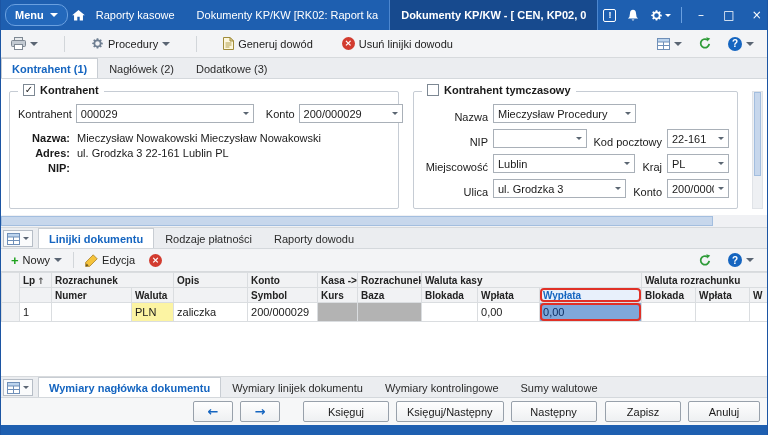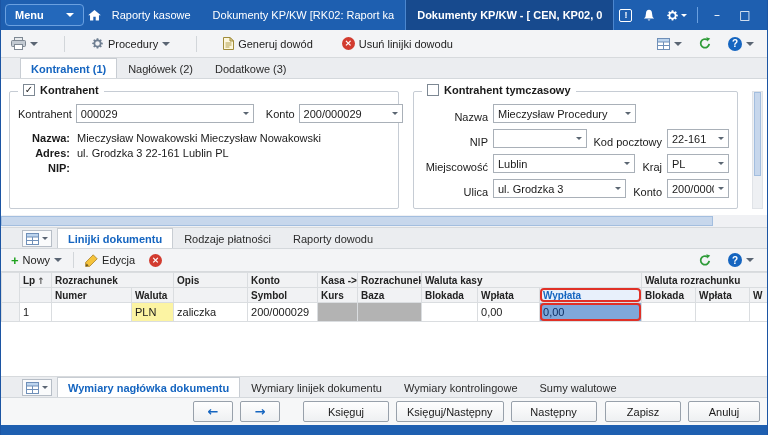--- a/index.html
+++ b/index.html
@@ -7,41 +7,41 @@
   body{font-family:"Liberation Sans",sans-serif;font-size:11px;color:#1a1a1a;background:#fff}
   .glyph{font-family:"DejaVu Sans",sans-serif}
   .app{width:768px;height:435px;display:flex;flex-direction:column;background:#fff;border-left:1px solid #1c55a3;border-right:1px solid #1c55a3}
 
   
   .caret{width:0;height:0;border:4px solid transparent;border-top-color:currentColor;display:inline-block;margin-top:4px}
   .caret.sm{border-width:3px;margin-top:3px}
 
   
   .titlebar{flex:0 0 30px;background:#1e5fb0;display:flex;align-items:center;color:#fff;padding-left:4px}
-  .menu-btn{height:22px;padding:0 9px;background:#2368bb;border:1px solid #6aa0e0;border-radius:4px;display:flex;align-items:center;gap:22px;font-weight:700;margin-right:4px}
+  .menu-btn{height:22px;padding:0 9px;background:#2368bb;border:1px solid #6aa0e0;border-radius:10px;display:flex;align-items:center;gap:6px;font-weight:700;margin-right:4px}
   .tb-icon-btn{width:26px;height:30px;display:flex;align-items:center;justify-content:center}
   .tb-tab{height:30px;display:flex;align-items:center;padding:8px 11px;white-space:nowrap}
   .tb-tab.active{background:#174a8e;border-left:1px solid #4c87cf;border-right:1px solid #4c87cf;font-weight:700}
   .tb-right{margin-left:auto;display:flex;align-items:center;height:30px;gap:1px}
   .tb-small{height:30px;display:flex;align-items:center;justify-content:center;padding:0 5px;gap:2px}
   .alert-badge{width:13px;height:13px;border:1px solid #fff;border-radius:2px;display:flex;align-items:center;justify-content:center;font-size:9px;font-weight:700}
   .win-btn{width:27px;height:30px;display:flex;align-items:center;justify-content:center;font-size:12px}
   .win-sep{width:1px;height:16px;background:#6aa0e0;margin:0 4px}
 
   
   .toolbar{flex:0 0 28px;background:#f3f4f6;border-bottom:1px solid #d7dadd;display:flex;align-items:center;padding:0 5px;gap:19px}
   .tool-btn{height:22px;display:flex;align-items:center;gap:4px;padding:0 5px;border-radius:2px;color:#222}
   .tool-btn .caret{color:#5a6573}
   .tb-sep{width:1px;height:16px;background:#d2d6da;margin:0 2px}
   .toolbar-right{margin-left:auto;display:flex;align-items:center;gap:6px;padding-right:3px}
   .red-circle-icon{width:13px;height:13px;border-radius:50%;background:#d23b2f;color:#fff;display:flex;align-items:center;justify-content:center;font-weight:700;font-size:9px;line-height:1}
   .help-circle{width:14px;height:14px;border-radius:50%;background:#1565c0;color:#fff;font-weight:700;font-size:10px;display:flex;align-items:center;justify-content:center}
 
   
-  .tabstrip{flex:0 0 21px;background:#ebedf0;border-bottom:1px solid #d4d8dc;display:flex;align-items:flex-end;padding-left:19px}
+  .tabstrip{flex:0 0 21px;background:#ebedf0;border-bottom:1px solid #d4d8dc;display:flex;align-items:flex-end;padding-left:0}
   .tab{height:20px;display:flex;align-items:center;padding:0 10px;color:#2b2b2b;border:1px solid transparent;border-bottom:none;white-space:nowrap}
   .tab.active{background:#fff;border-color:#c8cdd3;color:#1565c0;font-weight:700}
   .strip-iconbtn{height:17px;margin:0 5px 1px 2px;padding:0 3px;background:#fafbfc;border:1px solid #b6bdc6;display:flex;align-items:center;gap:3px;color:#5a6573}
 
   
   .main-panel{flex:0 0 134px;background:#fff;display:flex;gap:14px;padding:12px 4px 6px 8px}
   .groupbox{border:1px solid #c6ccd4;border-radius:2px;position:relative;padding:12px 8px 4px 8px}
   .gb-title{position:absolute;top:-8px;left:8px;background:#fff;padding:0 5px;display:flex;align-items:center;gap:5px;font-weight:700}
   .gb-left{width:390px}
   .gb-right{flex:1}

